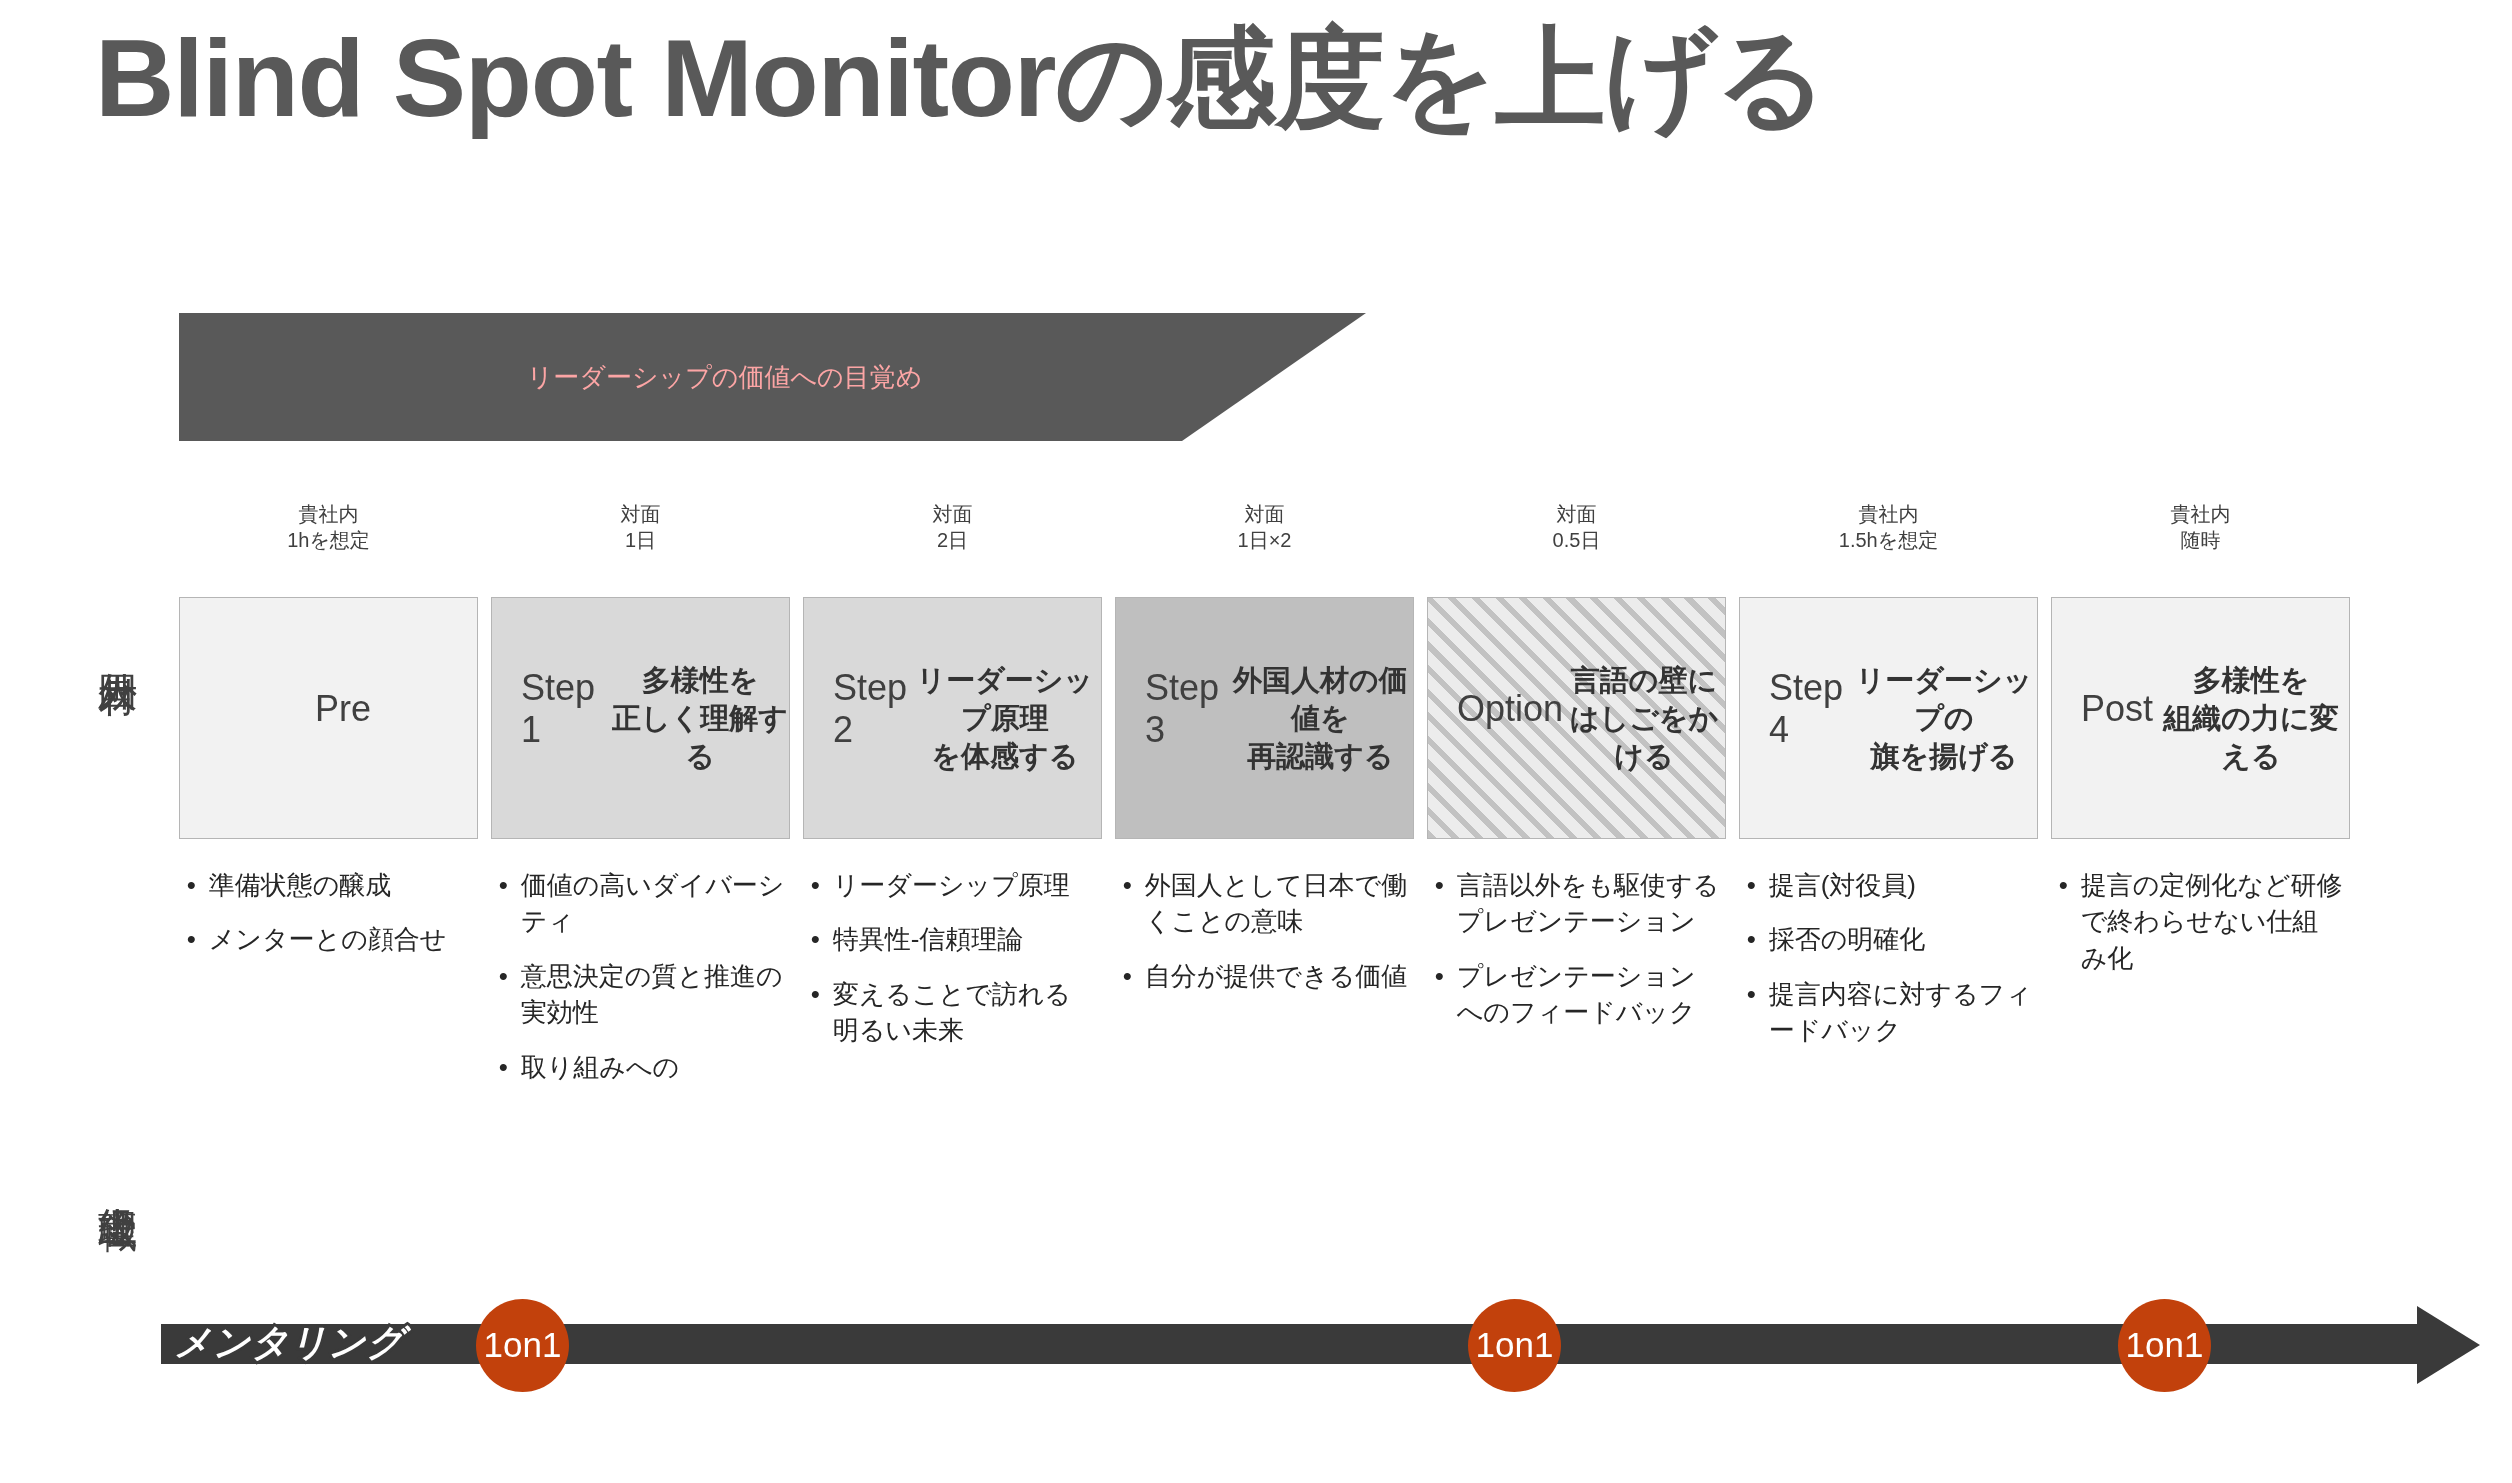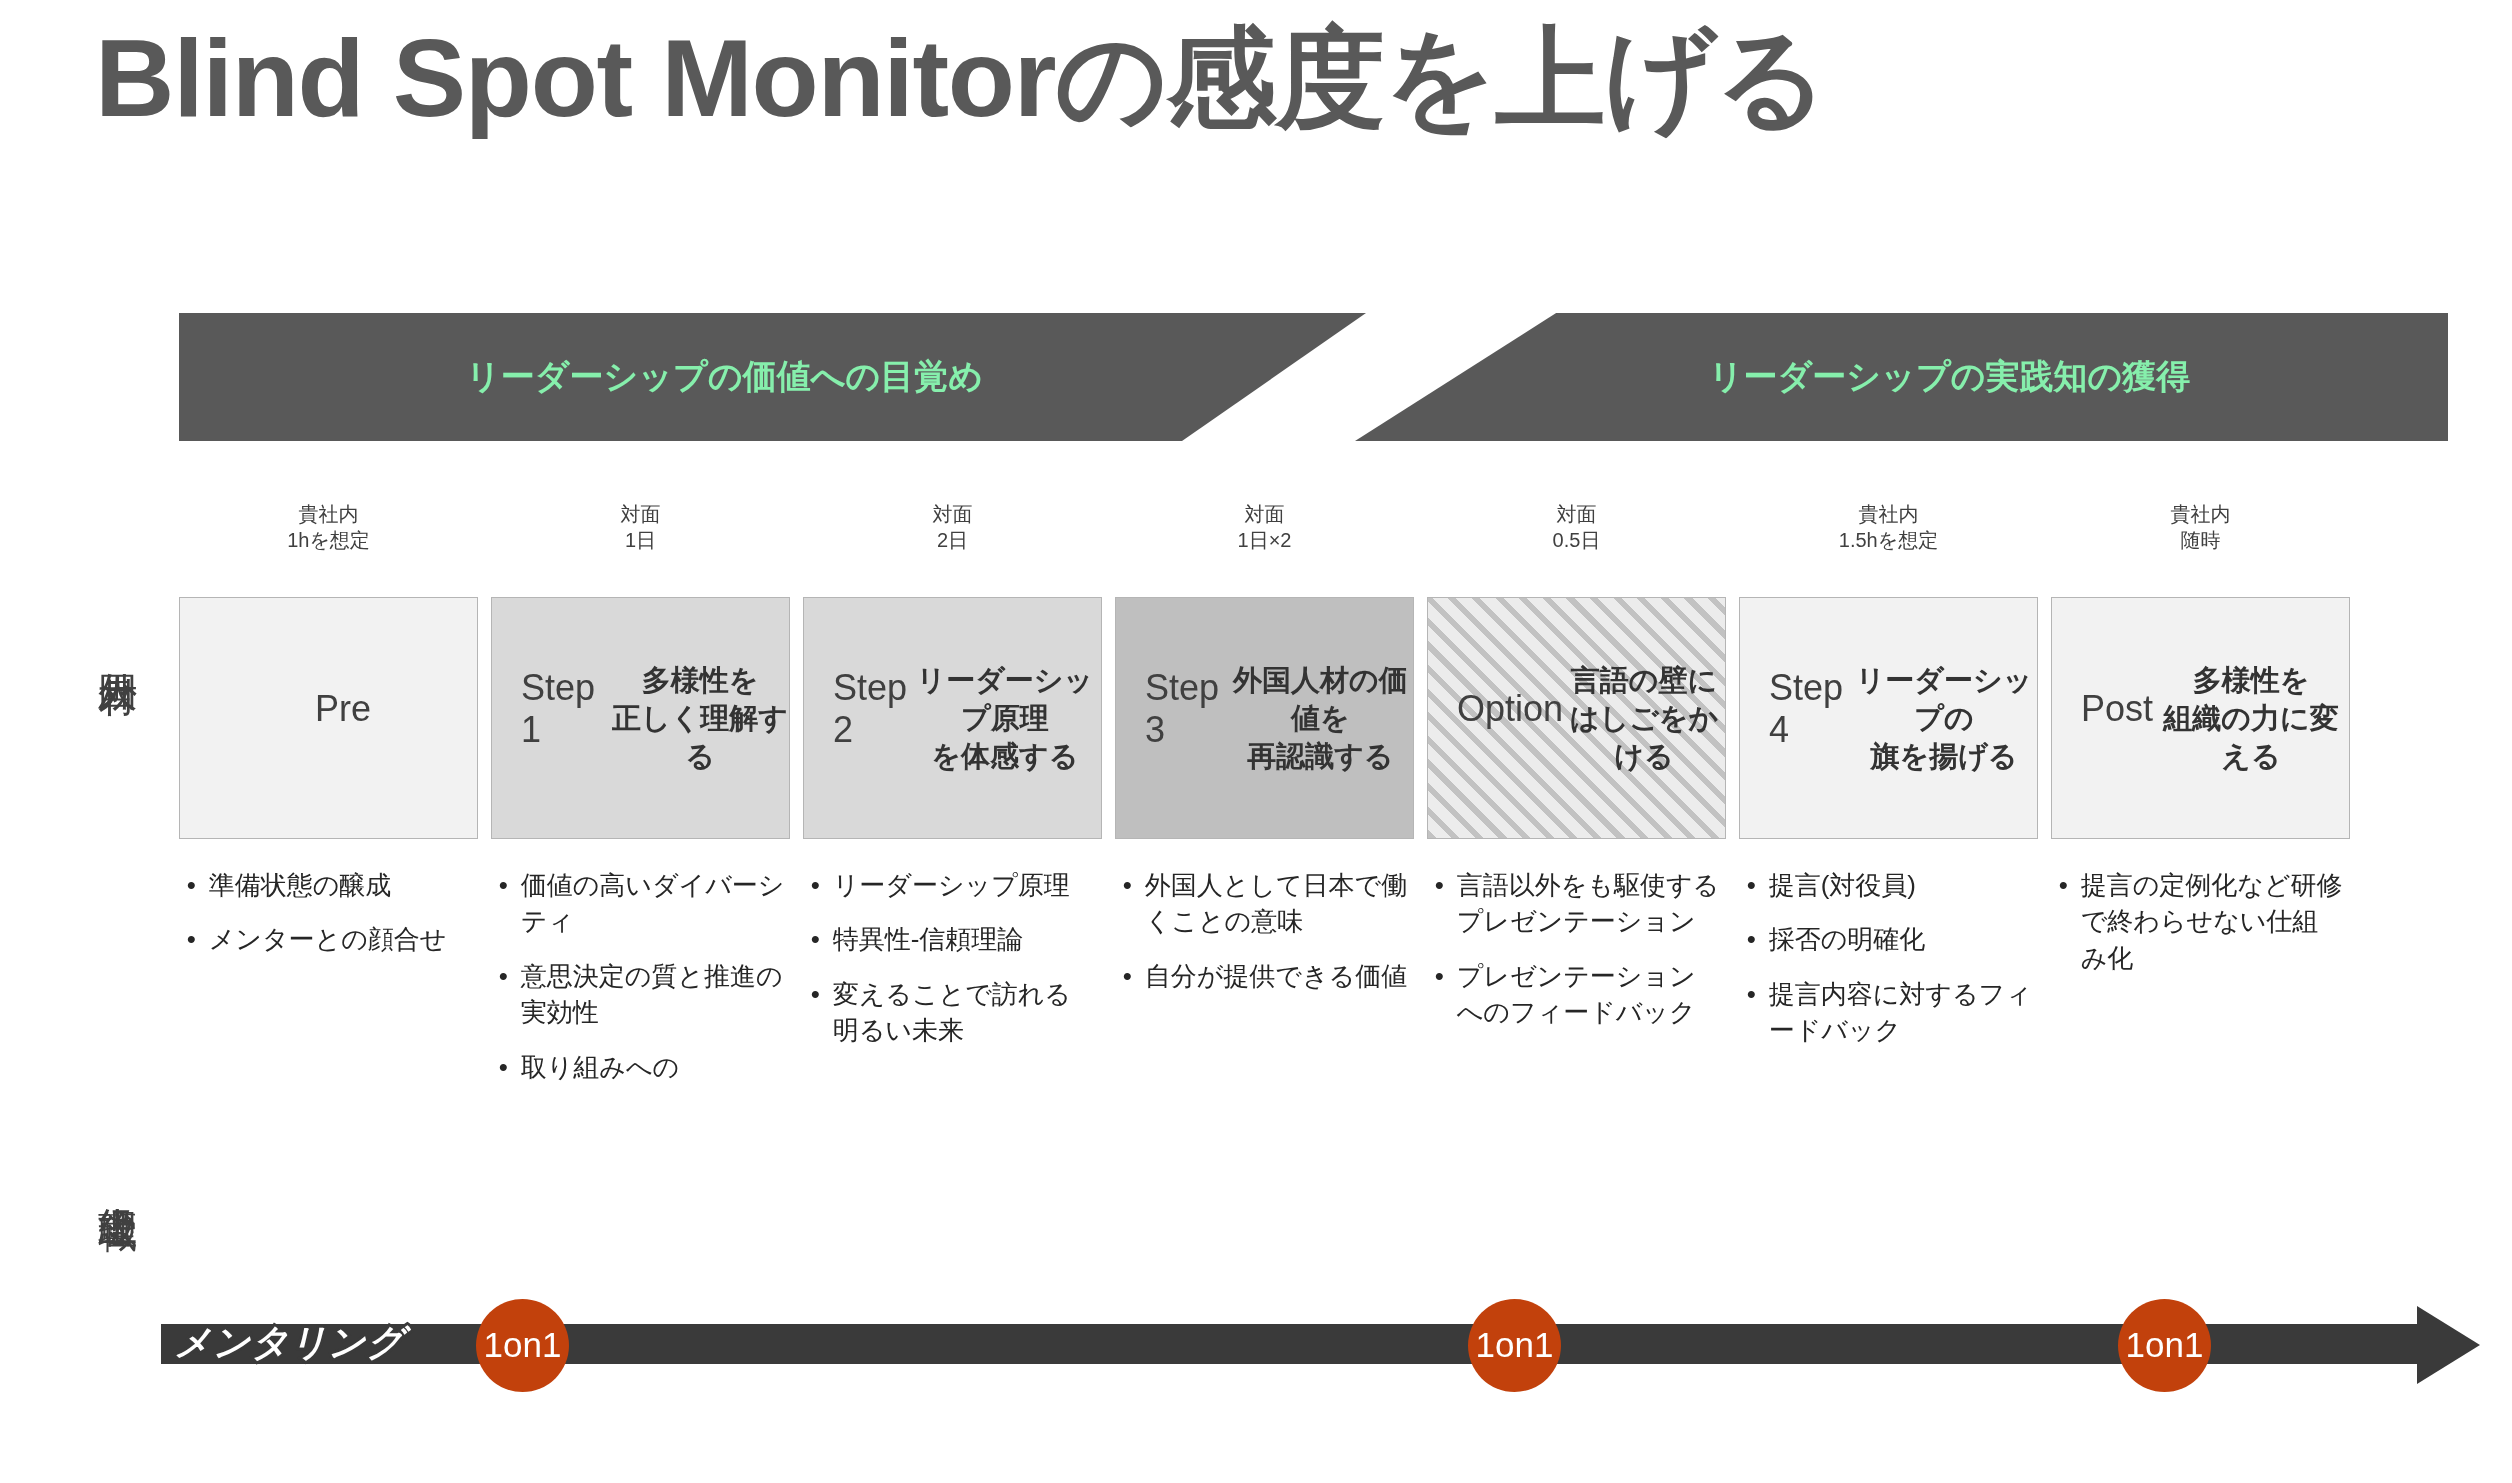--- a/index.html
+++ b/index.html
@@ -22,21 +22,21 @@
   }
   .phase-half{
     position:absolute;top:0;height:128px;background:#595959;
     display:flex;align-items:center;justify-content:center;
   }
   .phase-left{left:0;width:1187px;
     clip-path:polygon(0 0,100% 0,84.5% 100%,0 100%);}
   .phase-right{left:1176px;width:1093px;
     clip-path:polygon(18.4% 0,100% 0,100% 100%,0 100%);}
   .phase-label{
-    color:#86efac;font-size:34px;font-weight:700;white-space:nowrap;
+    color:#fca5a5;font-size:26px;font-weight:400;white-space:nowrap;
   }
   .phase-left .phase-label{transform:translateX(-48px);}
   .phase-right .phase-label{transform:translateX(48px);}
 
   
   #columns{
     position:absolute;left:179px;top:501px;width:2269px;
     display:flex;gap:13px;
   }
   .col{width:299px;display:flex;flex-direction:column;}
@@ -117,23 +117,20 @@
 </style>
 </head>
 <body>
 
 <div id="page-title">Blind Spot Monitorの感度を上げる</div>
 
 <div id="phase-banner">
   <div class="phase-half phase-left">
     <div class="phase-label">リーダーシップの価値への目覚め</div>
   </div>
-  <div class="phase-half phase-right">
-    <div class="phase-label">リーダーシップの実践知の獲得</div>
-  </div>
 </div>
 
 <div class="vlabel" id="vlabel-foreign">外国人材</div>
 <div class="vlabel" id="vlabel-senior">上級管理職</div>
 
 <div id="columns">
     <div class="col">
       <div class="col-duration">
         <span>貴社内</span>
         <span>1hを想定</span>

